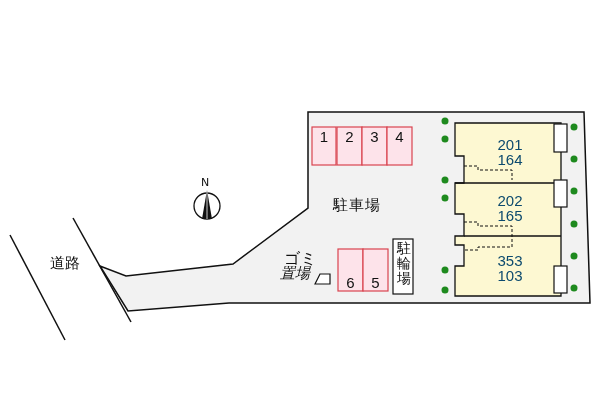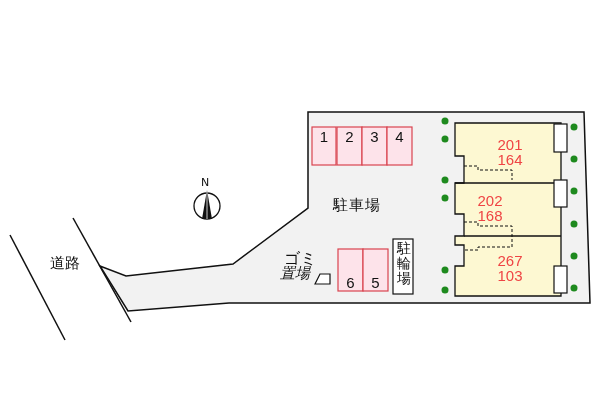--- a/index.html
+++ b/index.html
@@ -1,20 +1,20 @@
 <!DOCTYPE html>
 <html><head>
   <meta charset="utf-8">
   <style>
     html, body { margin: 0; padding: 0; background: #ffffff; }
     body { width: 600px; height: 400px; position: relative; overflow: hidden;
            font-family: "DejaVu Sans", sans-serif; }
     svg { position: absolute; left: 0; top: 0; }
     .lbl { position: absolute; color: #111; font-family: "DejaVu Sans", sans-serif; }
-    .unit { position: absolute; text-align: center; font-size: 15px; line-height: 15px; color: #ef4444;
+    .unit { position: absolute; text-align: center; font-size: 15px; line-height: 15px; color: #0c4a6e;
             font-family: "Liberation Sans", sans-serif; }
     .space-num { position: absolute; font-size: 15px; color: #111; text-align: center;
                  font-family: "Liberation Sans", sans-serif; }
     .vert { position: absolute; font-size: 14px; line-height: 15px; text-align: center; color:#111; }
   </style>
 </head>
 <body>
 
 <svg width="600" height="400" viewBox="0 0 600 400">
 
@@ -91,20 +91,20 @@
 <div class="space-num" style="left:362px;top:128px;width:25px;">3</div>
 <div class="space-num" style="left:387px;top:128px;width:25px;">4</div>
 
 <div class="space-num" style="left:338px;top:274px;width:25px;">6</div>
 <div class="space-num" style="left:363px;top:274px;width:25px;">5</div>
 
 <div class="unit" style="left:485px;top:137px;width:50px;">
   <div>201</div>
   <div>164</div>
 </div>
-<div class="unit" style="left:465px;top:193px;width:50px;">
+<div class="unit" style="left:485px;top:193px;width:50px;">
   <div>202</div>
-  <div>168</div>
+  <div>165</div>
 </div>
 <div class="unit" style="left:485px;top:253px;width:50px;">
-  <div>267</div>
+  <div>353</div>
   <div>103</div>
 </div>
 
 </body></html>

